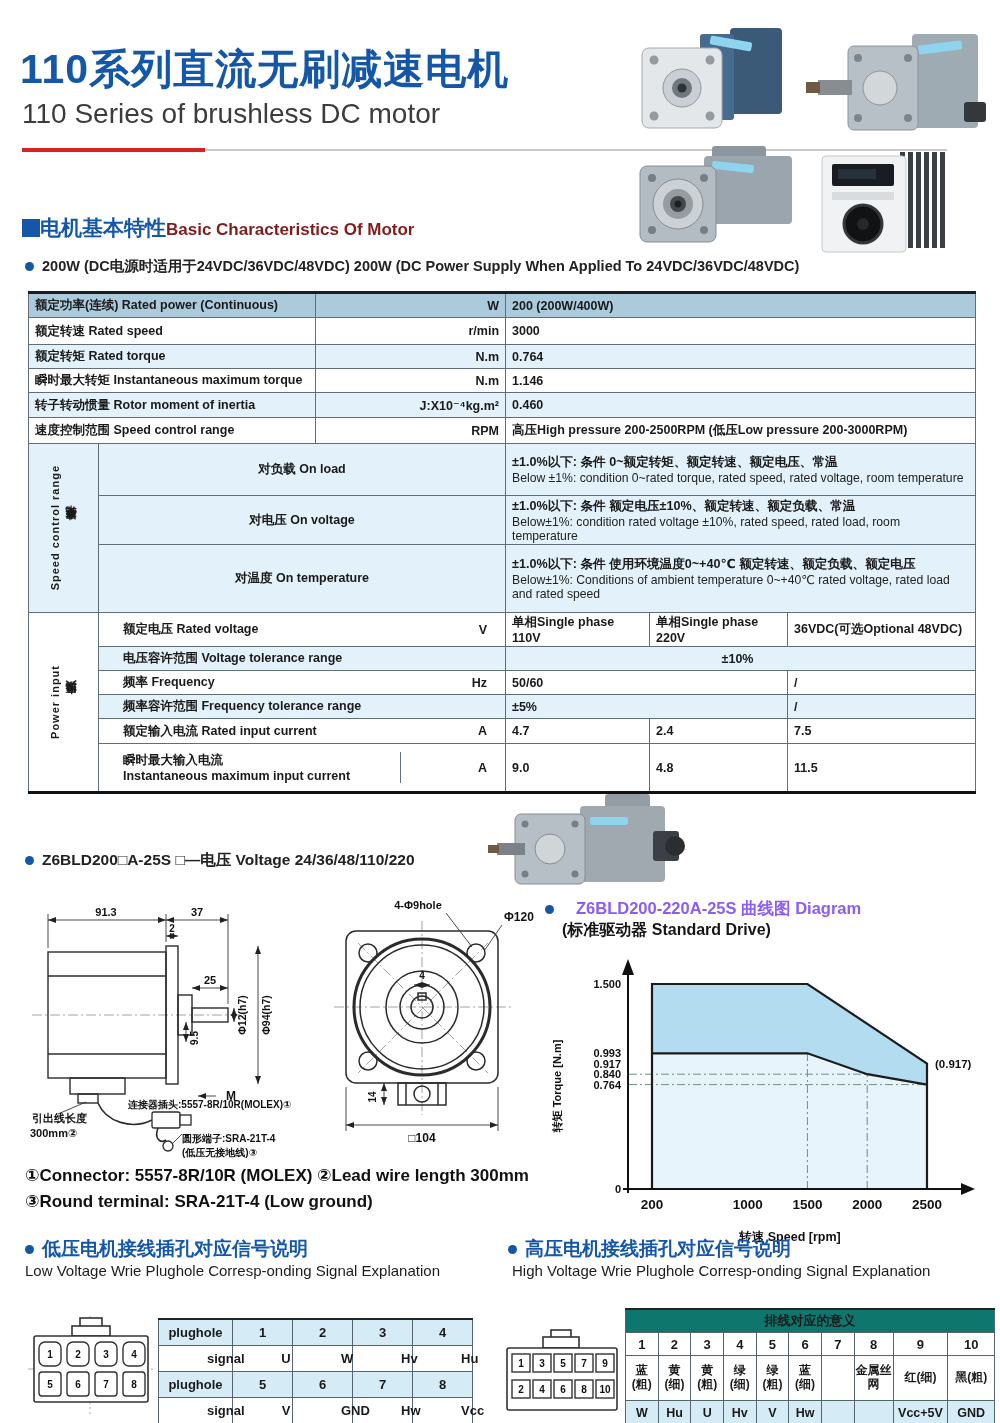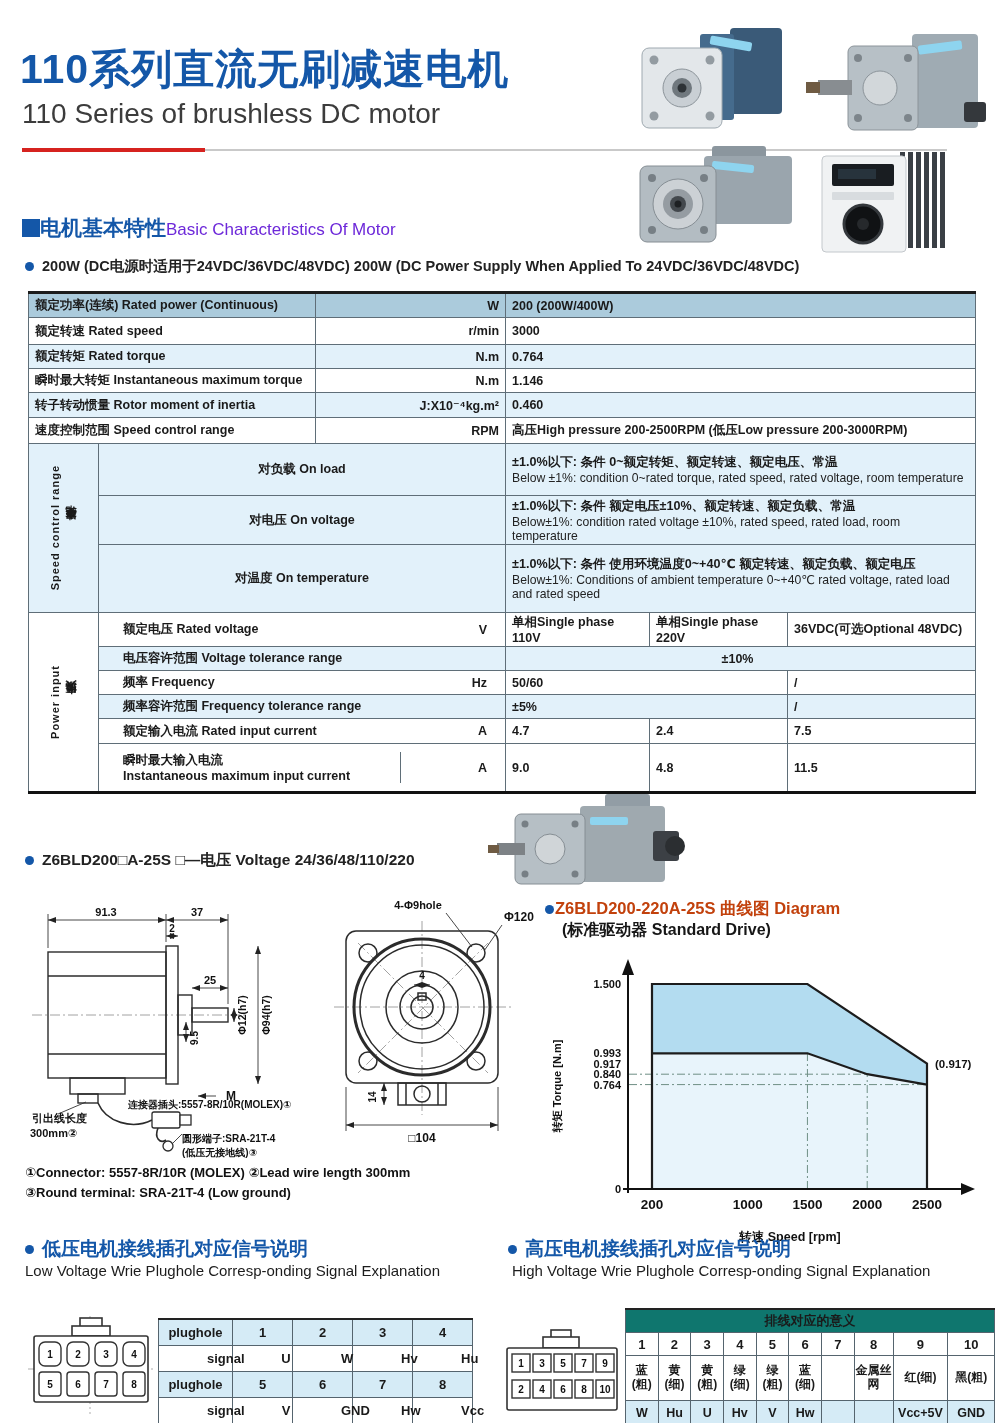--- a/index.html
+++ b/index.html
@@ -13,21 +13,21 @@
   .rule .red{position:absolute;left:0;top:0;width:183px;height:4px;background:#d6231f;}
   .rule .gray{position:absolute;left:183px;top:1px;width:742px;height:2px;background:#c9c9c9;}
 
   .collage{position:absolute;left:612px;top:6px;width:385px;height:248px;}
   .motor-mid{position:absolute;left:485px;top:786px;width:215px;height:118px;}
 
   
   .sec{position:absolute;display:flex;align-items:baseline;}
   .sec .sq{width:18px;height:18px;background:#1457a8;align-self:center;}
   .sec .zh{font-size:21px;font-weight:800;color:#1457a8;}
-  .sec .en{font-size:17px;font-weight:400;color:#6d28d9;}
+  .sec .en{font-size:17px;font-weight:700;color:#7f1d1d;}
   .bullet-line{position:absolute;display:flex;align-items:center;gap:8px;}
   .bullet-line .dot{width:9px;height:9px;border-radius:50%;background:#1457a8;flex:0 0 auto;}
   .bullet-line .txt{font-size:14.5px;font-weight:600;color:#222;}
   .bullet-line .txt.big{font-size:15.5px;font-weight:700;}
 
   
   table.spec{position:absolute;left:28px;top:291px;width:947px;border-collapse:collapse;table-layout:fixed;
     border-top:3px solid #1c1c1c;border-bottom:3px solid #111;}
   table.spec td{border:1px solid #5f6e78;font-size:12.5px;vertical-align:middle;padding:1px 6px;}
   tr.bg-h td{background:#abcbdc;}
@@ -45,25 +45,25 @@
   .dual .enl{font-weight:400;font-size:12.2px;color:#222;}
   .lu{display:flex;align-items:center;}
   .lu .l{flex:1;font-weight:700;padding-left:18px;}
   .lu .l .l2{font-weight:700;}
   .lu .u{width:86px;text-align:right;padding-right:12px;font-weight:700;align-self:stretch;display:flex;align-items:center;justify-content:flex-end;}
   .lu .u.divided{border-left:1px solid #5f6e78;}
 
   
   .sideview{position:absolute;left:20px;top:890px;width:308px;height:282px;}
   .frontview{position:absolute;left:326px;top:893px;width:214px;height:268px;}
-  .notes{position:absolute;left:25px;top:1163px;font-size:13px;font-weight:600;color:#111;line-height:1.5;}
+  .notes{position:absolute;left:25px;top:1163px;font-size:17px;font-weight:600;color:#111;line-height:1.5;}
 
   
   .chart-block{position:absolute;left:545px;top:898px;width:452px;}
-  .chart-title{display:flex;align-items:center;gap:1px;font-size:16.5px;font-weight:700;color:#c2410c;}
+  .chart-title{display:flex;align-items:center;gap:22px;font-size:16.5px;font-weight:700;color:#8b5cf6;}
   .chart-title .dot{width:9px;height:9px;border-radius:50%;background:#1457a8;}
   .chart-title2{margin-left:17px;font-size:16px;font-weight:600;color:#161616;}
   .chart-svg{width:452px;height:318px;display:block;}
 
   
   .bheading{position:absolute;display:flex;align-items:center;gap:8px;}
   .bheading .dot{width:9px;height:9px;border-radius:50%;background:#1457a8;}
   .bheading .zh{font-size:19px;font-weight:800;color:#1457a8;}
   .bheading-en{position:absolute;font-size:15px;font-weight:500;color:#1c1c1c;}
 

